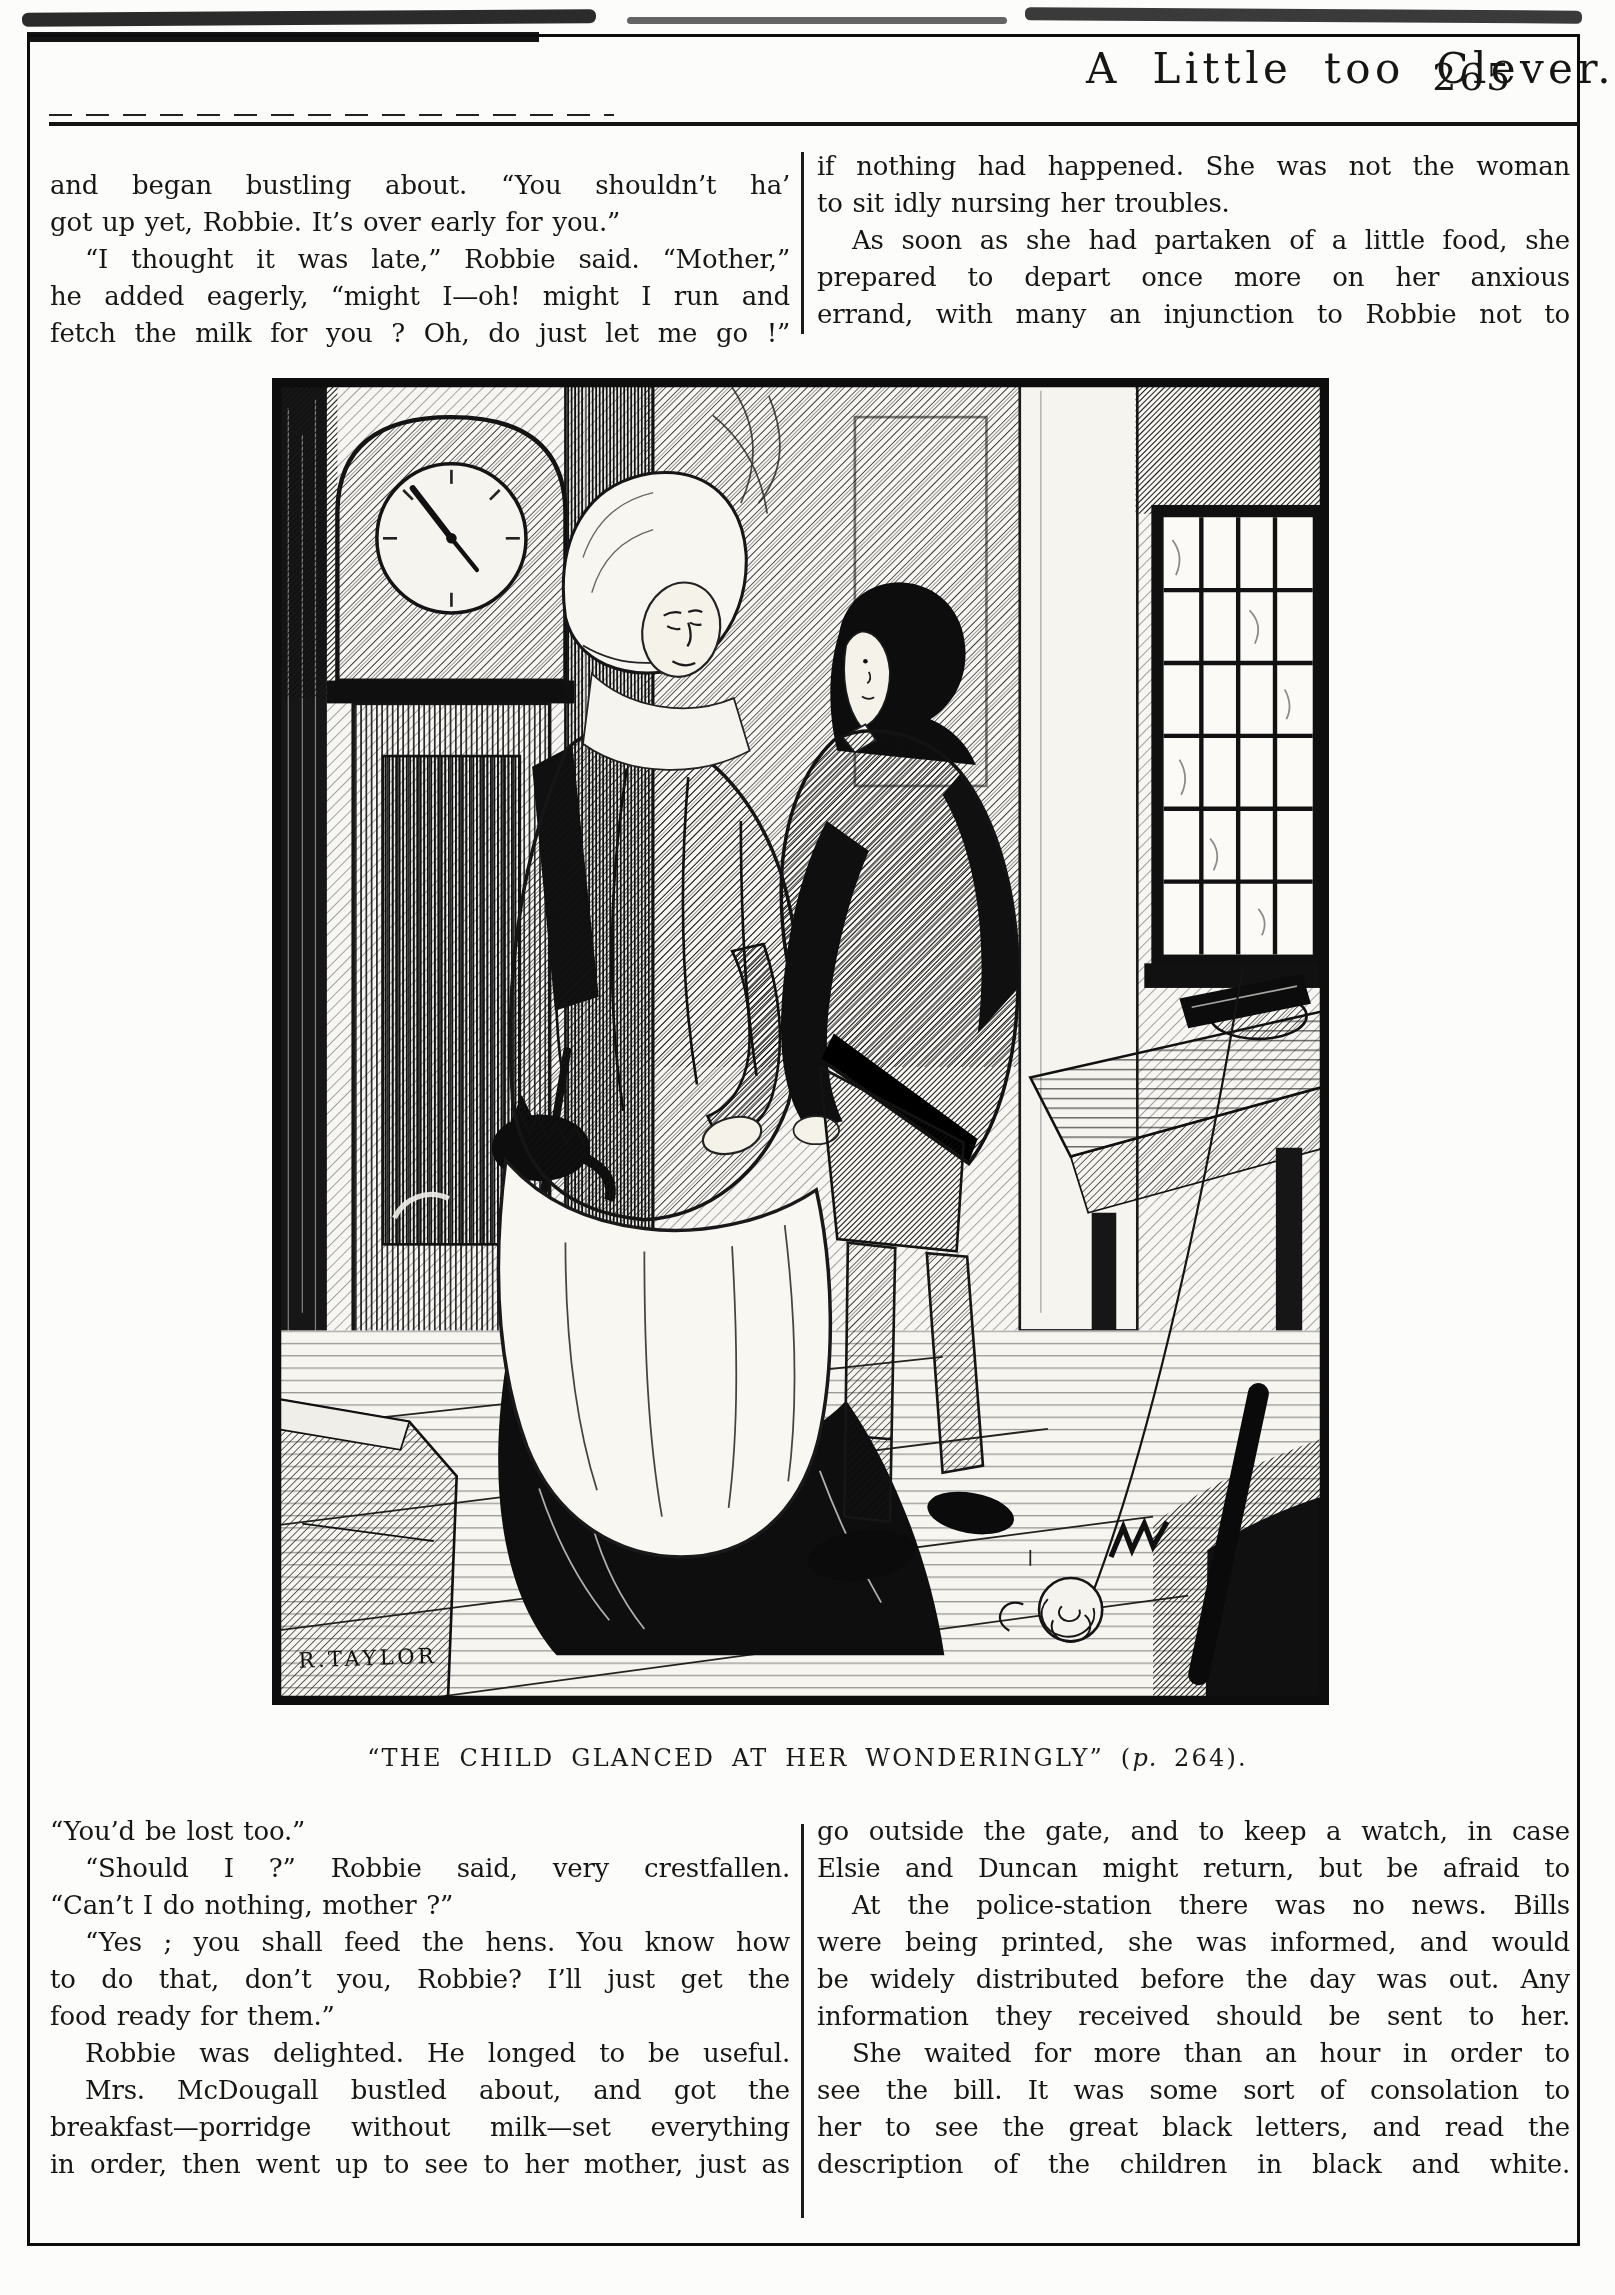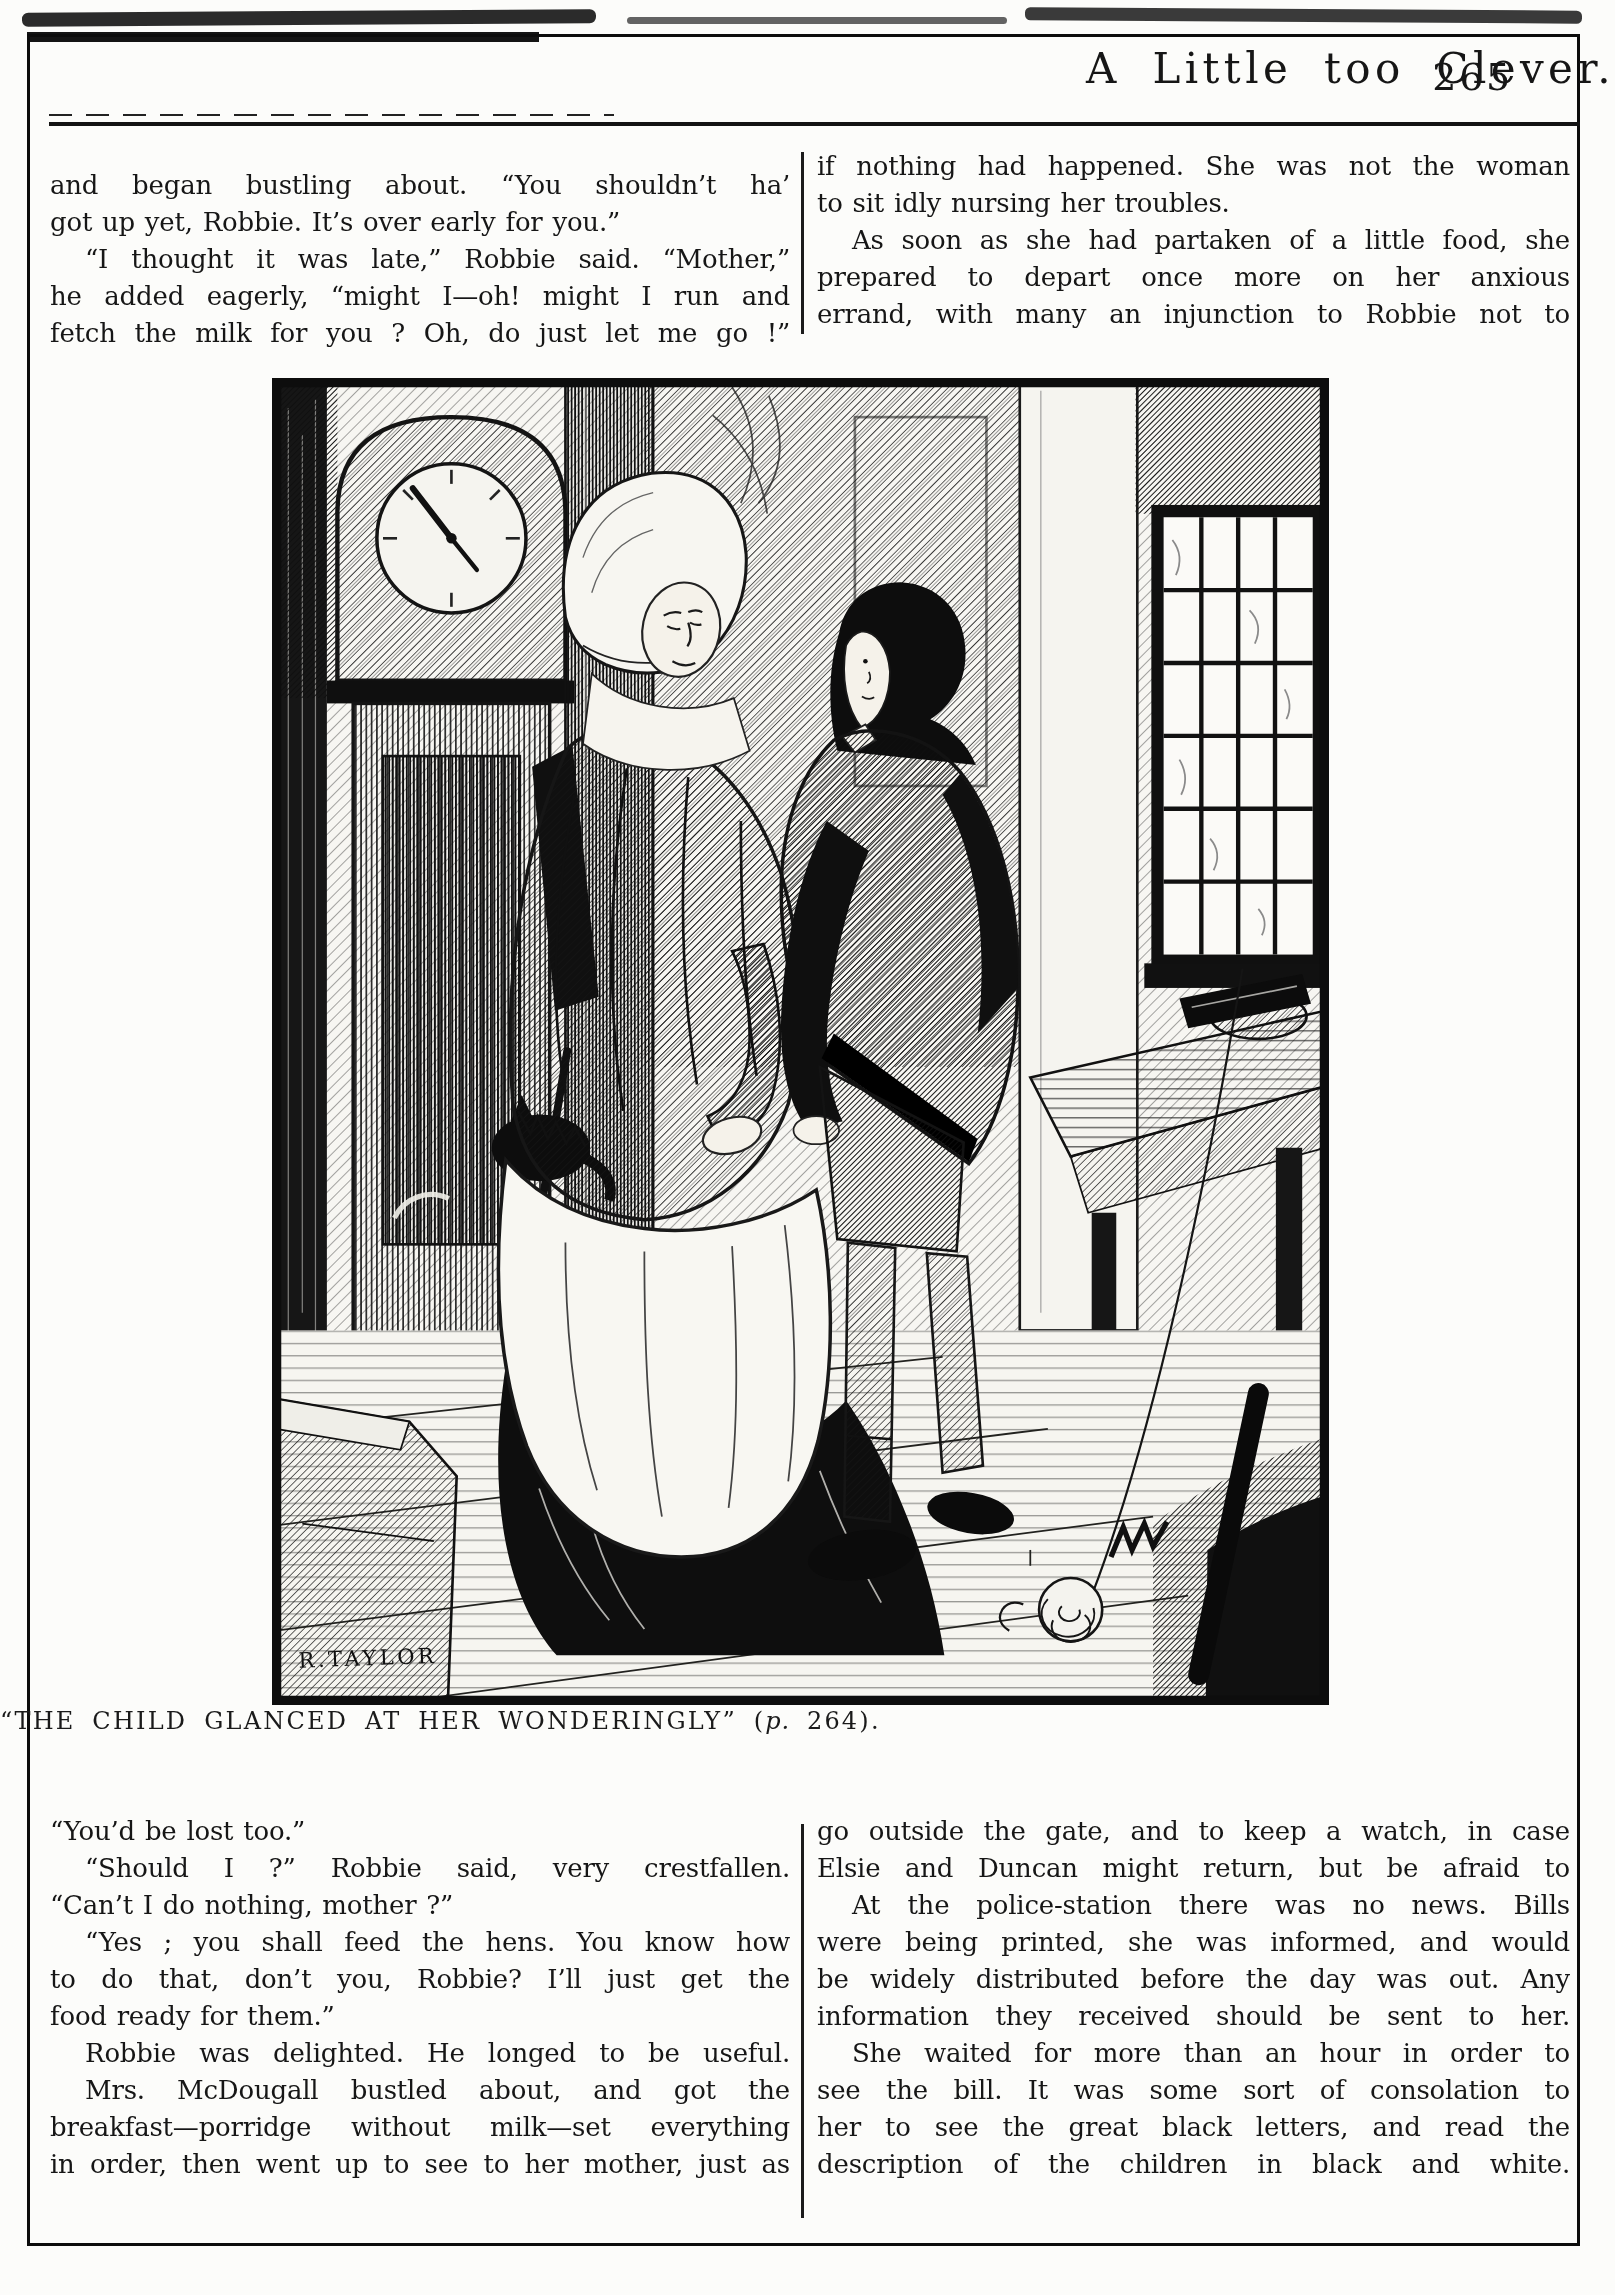--- a/index.html
+++ b/index.html
@@ -23,21 +23,21 @@
   .col.right{width:753px;}
   .ln{height:37px;overflow:hidden;text-align:left;}
   .ln.j{text-align:justify;text-align-last:justify;}
   .ln.ind{text-indent:35px;}
   .divider{position:absolute;width:2.7px;background:#1b1b1b;}
   .div-top{left:801px;top:152px;height:182px;}
   .div-bot{left:801px;top:1824px;height:394px;}
   .illo{position:absolute;left:272px;top:378px;width:1057px;height:1327px;
         border:4.4px solid #0d0d0d;box-sizing:border-box;background:#f7f6f2;}
   .illo svg{display:block;width:100%;height:100%;}
-  .caption{position:absolute;left:0;top:1707px;width:100%;
+  .caption{position:absolute;left:0;top:1744px;width:100%;text-align:center;
            font-size:24px;letter-spacing:2.2px;word-spacing:7px;color:#1a1a1a;}
   .caption .pg{font-style:italic;letter-spacing:0.9px;}
   .sig-text{font-family:"DejaVu Serif",serif;font-size:24px;letter-spacing:4px;fill:#101010;}
 </style>
 </head>
 <body>
 
 <div class="page">
   <div class="noise1"></div>
   <div class="noise2"></div>

